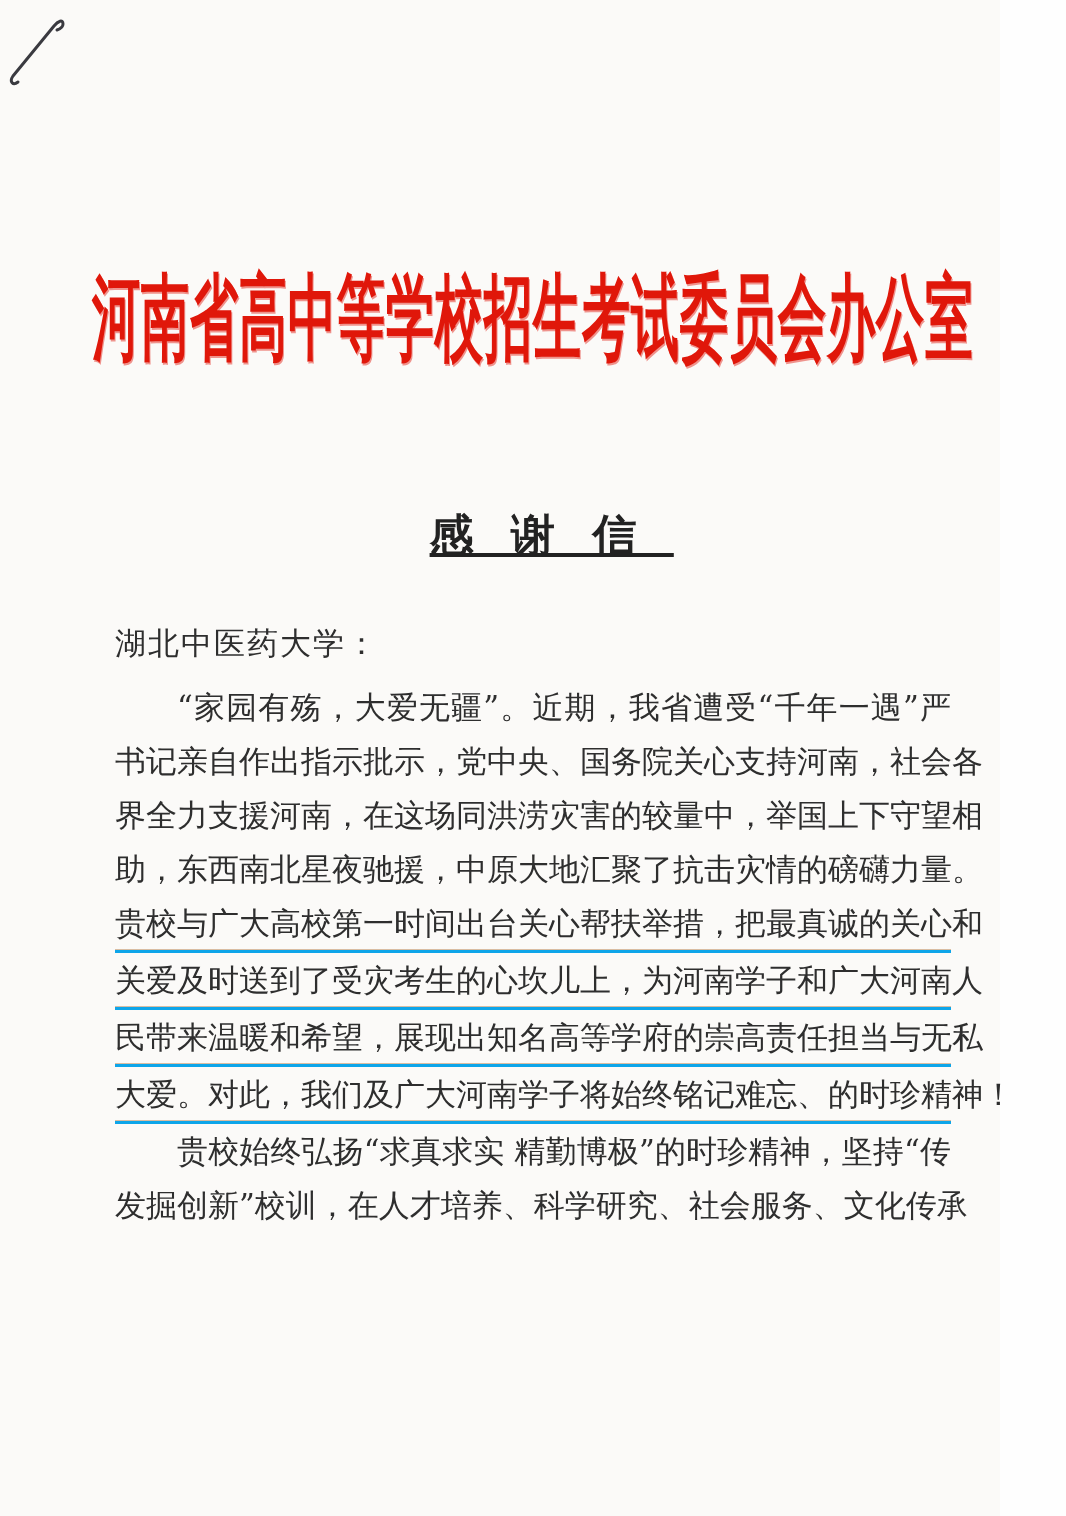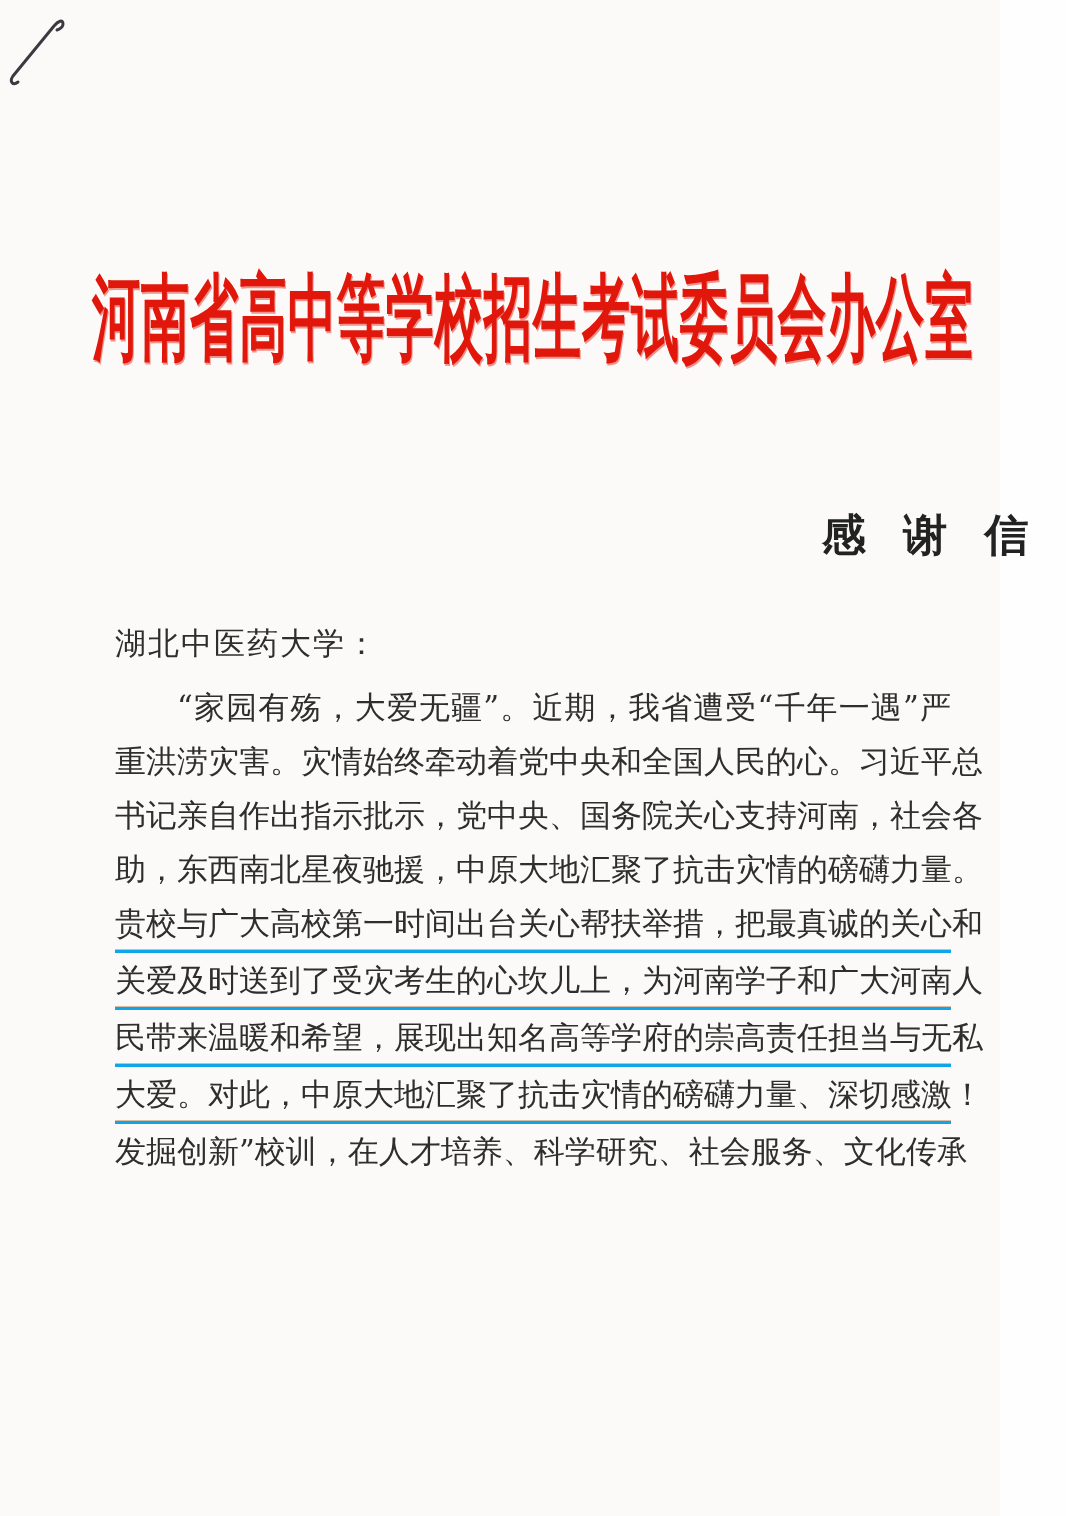--- a/index.html
+++ b/index.html
@@ -47,26 +47,27 @@
     color: #e0170a;
     text-shadow: 1px 1px 0 rgba(224, 23, 10, 0.45);
     white-space: nowrap;
   }
   
   .letter-title {
     position: absolute;
     top: 506px;
     left: 0;
     width: 100%;
-    text-align: right;
+    text-align: center;
     font-size: 44px;
     font-weight: 600;
     letter-spacing: 0.85em;
     padding-left: 0.85em; 
     color: #222;
+    text-decoration: underline;
   }
   
   .letter-body {
     position: absolute;
     top: 616px;
     left: 115px;
     width: 836px;
     font-size: 31px;
     color: #2e2e2e;
   }
@@ -104,27 +105,28 @@
 
   <div class="letterhead">河南省高中等学校招生考试委员会办公室</div>
 
   <div class="letter-title">感谢信</div>
 
   <div class="letter-body">
     <div class="salutation">湖北中医药大学：</div>
     <div id="paragraphs">
         <div class="paragraph">
           <div class="line indent">“家园有殇，大爱无疆”。近期，我省遭受“千年一遇”严</div>
-          <div class="line">重洪涝灾害。灾情始终牵动着党中央和全国人民的心。习近平总</div>
           <div class="line">书记亲自作出指示批示，党中央、国务院关心支持河南，社会各</div>
+          <div class="line">界全力支援河南，在这场同洪涝灾害的较量中，举国上下守望相</div>
           <div class="line">助，东西南北星夜驰援，中原大地汇聚了抗击灾情的磅礴力量。</div>
           <div class="line underlined">贵校与广大高校第一时间出台关心帮扶举措，把最真诚的关心和</div>
           <div class="line underlined">关爱及时送到了受灾考生的心坎儿上，为河南学子和广大河南人</div>
           <div class="line underlined">民带来温暖和希望，展现出知名高等学府的崇高责任担当与无私</div>
-          <div class="line underlined">大爱。对此，中原大地汇聚了抗击灾情的磅礴力量、深切感激！</div>
+          <div class="line underlined">大爱。对此，我们及广大河南学子将始终铭记难忘、的时珍精神！</div>
         </div>
         <div class="paragraph">
+          <div class="line indent">贵校始终弘扬“求真求实 精勤博极”的时珍精神，坚持“传</div>
           <div class="line">发掘创新”校训，在人才培养、科学研究、社会服务、文化传承</div>
         </div>
       </div>
   </div>
 
 </div>
 
 </body></html>

